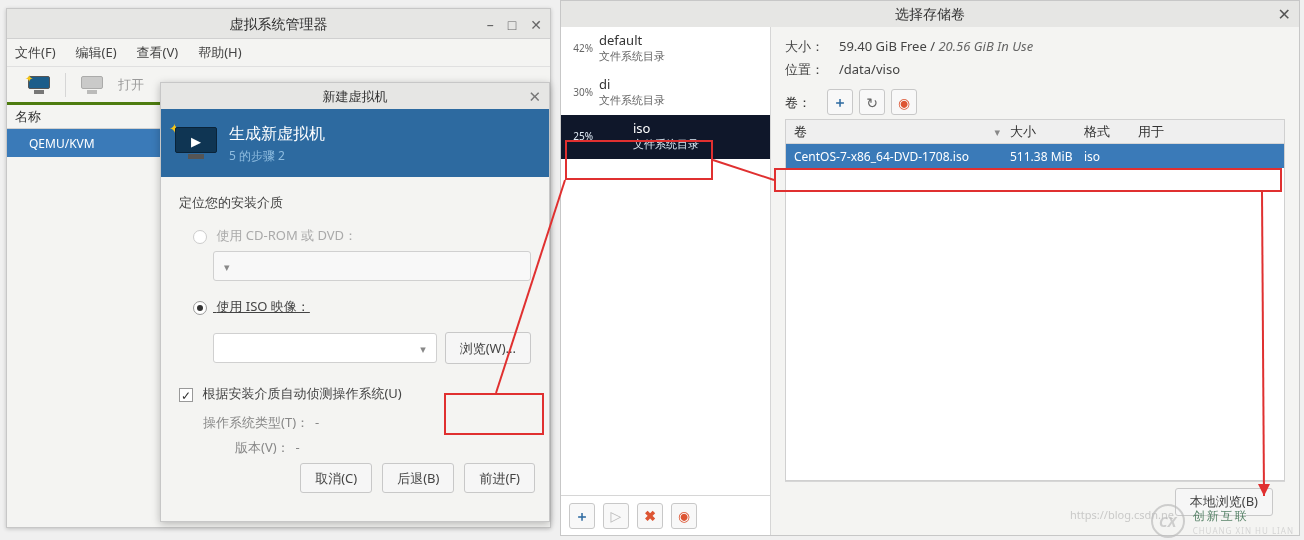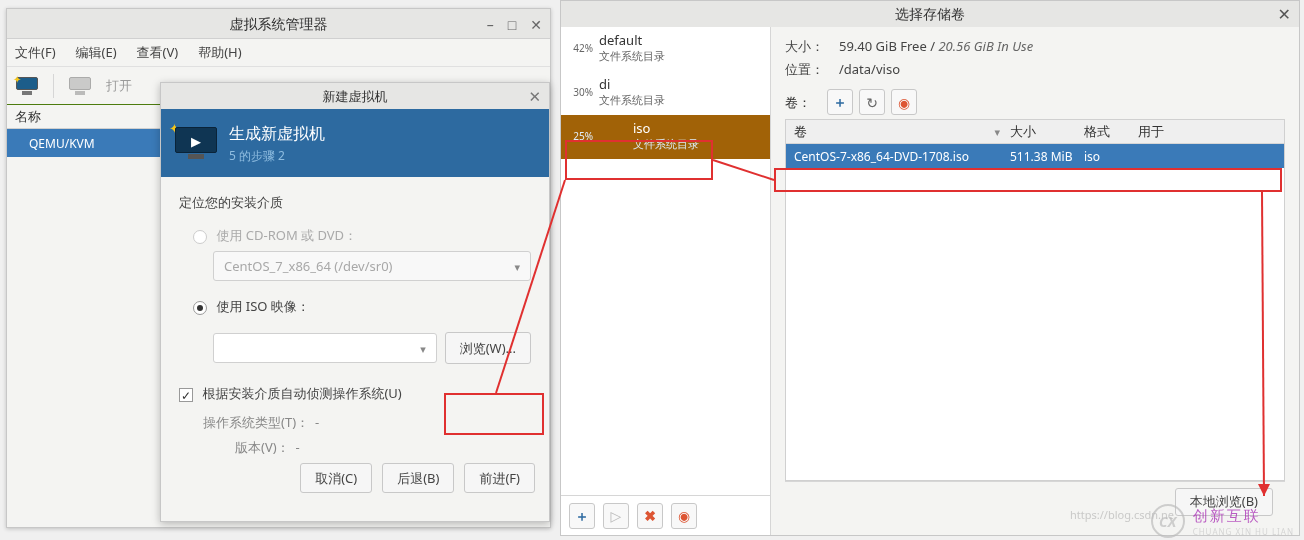--- a/index.html
+++ b/index.html
@@ -4,21 +4,21 @@
 <style>
   * { box-sizing: border-box; margin: 0; padding: 0; font-family: "Droid Sans", "Noto Sans", sans-serif; }
   body { width: 1304px; height: 540px; background: #f0f0f0; position: relative; overflow: hidden; font-size: 13px; color: #333; }
 
   
   .vm-window { position:absolute; left:6px; top:8px; width:545px; height:520px; background:#f4f4f2; border:1px solid #c7c7c7; box-shadow:0 1px 4px rgba(0,0,0,0.2); }
   .vm-title { height:30px; background:#e6e6e4; border-bottom:1px solid #d0d0d0; display:flex; align-items:center; justify-content:center; position:relative; font-size:14px; color:#2e2e2e;}
   .vm-title .winbtns { position:absolute; right:8px; top:0; height:30px; display:flex; align-items:center; gap:14px; color:#666; font-size:14px;}
   .vm-title .winbtns span { cursor:default; }
   .menubar { height:28px; display:flex; align-items:center; padding-left:8px; gap:20px; font-size:13px; color:#444; border-bottom:1px solid #e0e0e0;}
-  .toolbar { height:38px; display:flex; align-items:center; border-bottom:1px solid #4d7c0f; padding-left:6px; gap:12px;}
+  .toolbar { height:38px; display:flex; align-items:center; border-bottom:3px solid #4d7c0f; padding-left:18px; gap:12px;}
   .tb-icon { width:28px; height:28px; display:flex; align-items:center; justify-content:center; border:1px solid transparent; border-radius:3px;}
   .tb-sep { width:1px; height:24px; background:#d6d6d6;}
   .open-lbl { color:#9a9a9a; font-size:13px;}
   .col-head { height:24px; border-bottom:1px solid #d0d0d0; padding-left:8px; display:flex; align-items:center; font-size:13px; color:#333;}
   .row-sel { height:28px; background:#3a7ab8; color:#fff; display:flex; align-items:center; padding-left:22px; font-size:12px;}
 
   
   .mon { width:22px; height:18px; position:relative;}
   .mon .scr { width:22px; height:13px; background:#1c5d8a; border:1px solid #555; border-radius:2px;}
   .mon .base { width:10px; height:4px; background:#777; margin:1px auto 0;}
@@ -55,21 +55,21 @@
   .btn { border:1px solid #c8c8c8; background:#f6f6f6; border-radius:3px; height:30px; padding:0 14px; display:flex; align-items:center; font-size:13px; color:#444;}
 
   
   .storage { position:absolute; left:560px; top:0; width:740px; height:536px; background:#f4f4f2; border:1px solid #c7c7c7;}
   .storage-title { height:26px; background:#e6e6e4; display:flex; align-items:center; justify-content:center; font-size:14px; color:#333; position:relative;}
   .storage-title .x { position:absolute; right:8px; color:#555; font-size:16px;}
   .storage-body { display:flex; height:calc(100% - 26px);}
 
   .pool-list { width:210px; border-right:1px solid #d6d6d6; display:flex; flex-direction:column; background:#fff;}
   .pool-item { display:flex; align-items:center; padding:6px 8px; gap:6px; border-bottom:1px solid transparent;}
-  .pool-item.sel { background:#a16207; color:#fff;gap:40px;}
+  .pool-item.sel { background:#0f172a; color:#fff;gap:40px;}
   .pct { font-size:10px; color:#666; align-self:center; width:24px; text-align:right;}
   .pool-item.sel .pct { color:#e3eef8;}
   .pname { font-size:13px; line-height:1.15;}
   .psub { font-size:11px; color:#666;}
   .pool-item.sel .psub { color:#dceaf5;}
   .pool-foot { margin-top:auto; border-top:1px solid #d6d6d6; height:40px; display:flex; align-items:center; gap:8px; padding-left:8px;}
   .circ-btn { width:26px; height:26px; border:1px solid #c8c8c8; border-radius:3px; display:flex; align-items:center; justify-content:center; font-size:14px; background:#f8f8f8;}
 
   .vol-pane { flex:1; display:flex; flex-direction:column; padding:10px 14px 14px 14px; background:#f4f4f2; position:relative;}
   .meta-row { display:flex; gap:10px; font-size:13px; color:#444; margin-bottom:4px;}
@@ -91,21 +91,21 @@
   .vc.used { flex:1;}
   .vol-foot { border-top:1px solid #d6d6d6; height:40px; display:flex; align-items:center; justify-content:flex-end; padding-right:12px;}
   .local-browse { border:1px solid #c8c8c8; background:#f6f6f6; border-radius:3px; height:28px; padding:0 14px; display:flex; align-items:center; font-size:13px; color:#444;}
 
   
   svg.anno { position:absolute; left:0; top:0; width:1304px; height:540px; pointer-events:none; z-index:60;}
 
   
   .watermark { position:absolute; right:10px; bottom:2px; display:flex; align-items:center; gap:8px; opacity:0.7;}
   .wm-circle { width:34px; height:34px; border:2px solid #bdbdbd; border-radius:50%; display:flex; align-items:center; justify-content:center; font-weight:bold; color:#bdbdbd; font-size:14px; font-style:italic;}
-  .wm-txt { font-size:15px; letter-spacing:2px; color:#a21caf; font-weight:500;}
+  .wm-txt { font-size:12px; letter-spacing:2px; color:#14532d; font-weight:500;}
   .wm-sub { font-size:8px; letter-spacing:1px; color:#c8c8c8; display:block;}
   .wm-blog { position:absolute; right:130px; bottom:18px; font-size:11px; color:rgba(160,160,160,0.5);}
 </style>
 </head>
 <body>
 
 <div class="vm-window">
   <div class="vm-title">
     <span>虚拟系统管理器</span>
     <div class="winbtns">
@@ -160,25 +160,24 @@
     </div>
   </div>
   <div class="newvm-body">
     <div style="margin-bottom:14px;">定位您的安装介质</div>
 
     <div style="margin-left:14px; margin-bottom:6px; color:#aaa;">
       <span class="radio dis"></span>
       <span>使用 CD-ROM 或 DVD：</span>
     </div>
     <div class="fake-drop" style="margin:0 0 16px 34px;">
-      <span>CentOS_7_x86_64 (/dev/sr0)</span>
       <span class="chev">▾</span>
     </div>
 
-    <div style="margin-left:14px; margin-bottom:16px;">
+    <div style="margin-left:14px; margin-bottom:16px;text-decoration:underline;">
       <span class="radio sel"></span>
       <span>使用 ISO 映像：</span>
     </div>
     <div class="isopath" style="margin-left:34px;">
       <div class="fake-drop white">
         <span></span>
           <span class="chev">▾</span>
       </div>
       <div class="browse-btn">
           <span>浏览(W)...</span>

